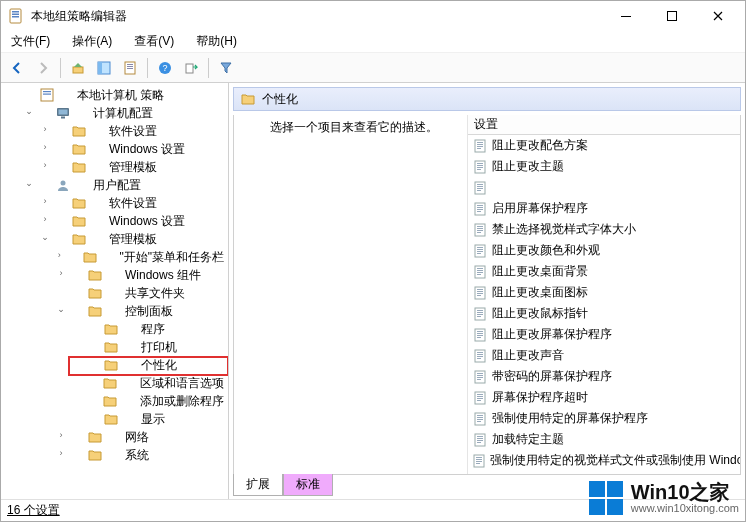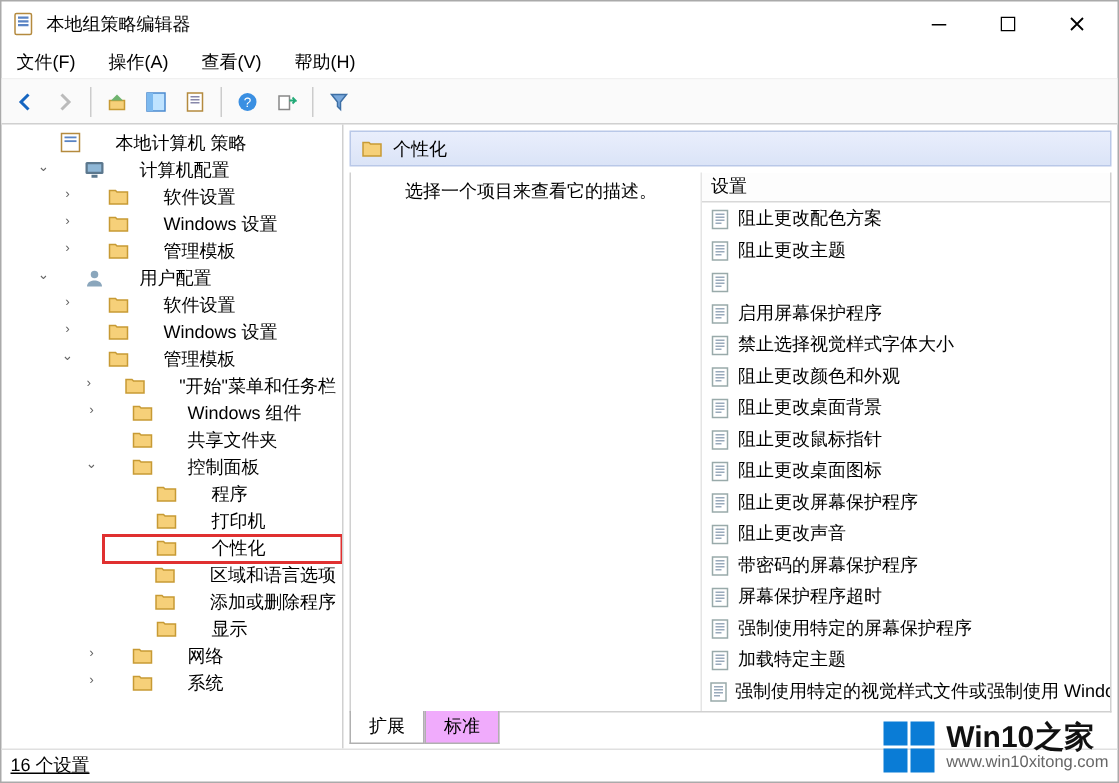--- a/index.html
+++ b/index.html
@@ -500,33 +500,33 @@
               <div class="list-row">
                 <span class="policy-icon">
                   <svg width="14" height="14" viewBox="0 0 14 14">
                     <rect x="2" y="1" width="10" height="12" fill="#fff" stroke="#9aa"></rect>
                     <rect x="4" y="3" width="6" height="1" fill="#9ab"></rect>
                     <rect x="4" y="5" width="6" height="1" fill="#9ab"></rect>
                     <rect x="4" y="7" width="6" height="1" fill="#9ab"></rect>
                     <rect x="4" y="9" width="4" height="1" fill="#9ab"></rect>
                   </svg>
                 </span>
+                <span>阻止更改桌面图标</span>
+              </div>
+              <div class="list-row">
+                <span class="policy-icon">
+                  <svg width="14" height="14" viewBox="0 0 14 14">
+                    <rect x="2" y="1" width="10" height="12" fill="#fff" stroke="#9aa"></rect>
+                    <rect x="4" y="3" width="6" height="1" fill="#9ab"></rect>
+                    <rect x="4" y="5" width="6" height="1" fill="#9ab"></rect>
+                    <rect x="4" y="7" width="6" height="1" fill="#9ab"></rect>
+                    <rect x="4" y="9" width="4" height="1" fill="#9ab"></rect>
+                  </svg>
+                </span>
                 <span>阻止更改鼠标指针</span>
-              </div>
-              <div class="list-row">
-                <span class="policy-icon">
-                  <svg width="14" height="14" viewBox="0 0 14 14">
-                    <rect x="2" y="1" width="10" height="12" fill="#fff" stroke="#9aa"></rect>
-                    <rect x="4" y="3" width="6" height="1" fill="#9ab"></rect>
-                    <rect x="4" y="5" width="6" height="1" fill="#9ab"></rect>
-                    <rect x="4" y="7" width="6" height="1" fill="#9ab"></rect>
-                    <rect x="4" y="9" width="4" height="1" fill="#9ab"></rect>
-                  </svg>
-                </span>
-                <span>阻止更改桌面图标</span>
               </div>
               <div class="list-row">
                 <span class="policy-icon">
                   <svg width="14" height="14" viewBox="0 0 14 14">
                     <rect x="2" y="1" width="10" height="12" fill="#fff" stroke="#9aa"></rect>
                     <rect x="4" y="3" width="6" height="1" fill="#9ab"></rect>
                     <rect x="4" y="5" width="6" height="1" fill="#9ab"></rect>
                     <rect x="4" y="7" width="6" height="1" fill="#9ab"></rect>
                     <rect x="4" y="9" width="4" height="1" fill="#9ab"></rect>
                   </svg>

